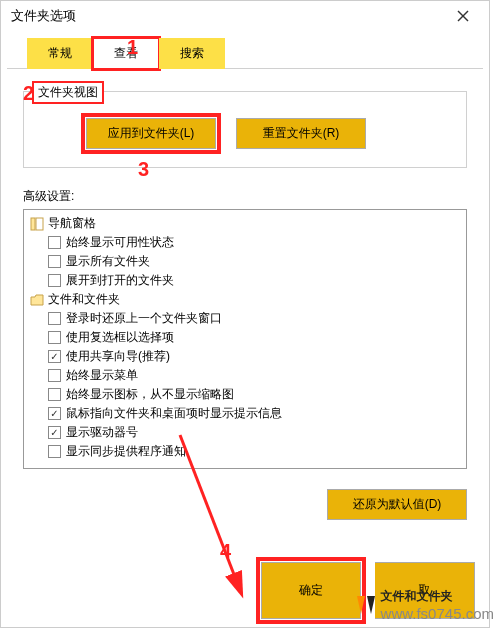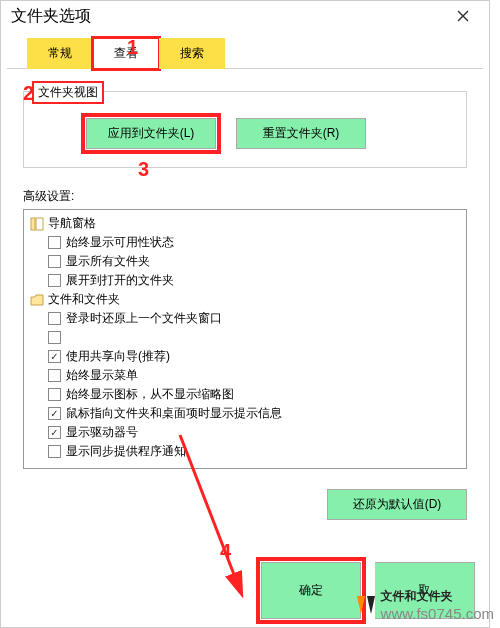--- a/index.html
+++ b/index.html
@@ -1,33 +1,33 @@
 <!DOCTYPE html>
 <html><head>
 <meta charset="utf-8">
 <style>
 *{box-sizing:border-box;margin:0;padding:0;font-family:"Microsoft YaHei","SimSun",sans-serif;font-size:12px;}
 body{width:500px;height:628px;background:#fff;position:relative;overflow:hidden;}
 .window{width:490px;height:628px;background:#fff;border:1px solid #ccc;position:relative;}
 .titlebar{height:30px;display:flex;align-items:center;justify-content:space-between;padding:0 6px 0 10px;}
-.title{font-size:16px;}
+.title{font-size:13px;}
 .close{width:40px;height:28px;display:flex;align-items:center;justify-content:center;font-size:14px;color:#333;}
 .tabs{display:flex;padding:6px 10px 0 20px;border-bottom:1px solid #d0d0d0;margin:0 6px;}
 .tab{padding:6px 20px;border:1px solid transparent;position:relative;top:1px;background:#fde047;}
 .tab.active{border:1px solid #d0d0d0;border-bottom:1px solid #fff;background:#fff;}
 .tab.hl{outline:3px solid #ff2222;outline-offset:-1px;}
 .content{padding:14px 22px 8px 22px;}
 .group{border:1px solid #d0d0d0;padding:14px 10px 18px 10px;position:relative;margin-top:8px;}
 .group-label{position:absolute;top:-9px;left:10px;background:#fff;padding:0 4px;}
 .group-label.hl{outline:2px solid #ff2222;padding:1px 4px;}
 .group-row{display:flex;align-items:flex-start;gap:10px;}
 .folder-icon{width:42px;height:42px;flex-shrink:0;}
 .desc{flex:1;line-height:1.5;}
 .btn-row{display:flex;gap:20px;margin-top:12px;margin-left:52px;}
-.btn{border:1px solid #aaa;background:#86efac;padding:6px 14px;min-width:130px;text-align:center;cursor:pointer;}
+.btn{border:1px solid #aaa;background:#eab308;padding:6px 14px;min-width:130px;text-align:center;cursor:pointer;}
 .btn.hl{outline:4px solid #ff2222;outline-offset:1px;}
 .advlabel{margin:20px 0 4px 0;}
 .tree{border:1px solid #999;height:260px;overflow:hidden;padding:4px 2px;background:#fff;}
 .tree-item{display:flex;align-items:center;height:19px;line-height:19px;white-space:nowrap;}
 .tree-root{padding-left:4px;font-weight:normal;}
 .tree-child{padding-left:22px;}
 .cbx{width:13px;height:13px;border:1px solid #888;margin-right:5px;display:inline-flex;align-items:center;justify-content:center;font-size:10px;color:#333;}
 .cbx.checked::after{content:"✓";}
 .small-ico{width:14px;height:14px;margin-right:4px;display:inline-block;}
 .restore-row{display:flex;justify-content:flex-end;padding:12px 22px 0 0;}
@@ -96,20 +96,21 @@
             <path d="M1 4 L5 4 L6 2 L13 2 L13 12 L1 12 Z" fill="#ffe69a" stroke="#c7a24a"></path>
           </svg>
         <span>文件和文件夹</span>
       </div>
       <div class="tree-item tree-child">
           <span class="cbx"></span>
           <span>登录时还原上一个文件夹窗口</span>
         </div>
       <div class="tree-item tree-child">
           <span class="cbx"></span>
+          <span>使用复选框以选择项</span>
         </div>
       <div class="tree-item tree-child">
           <span class="cbx checked"></span>
           <span>使用共享向导(推荐)</span>
         </div>
       <div class="tree-item tree-child">
           <span class="cbx"></span>
           <span>始终显示菜单</span>
         </div>
       <div class="tree-item tree-child">

